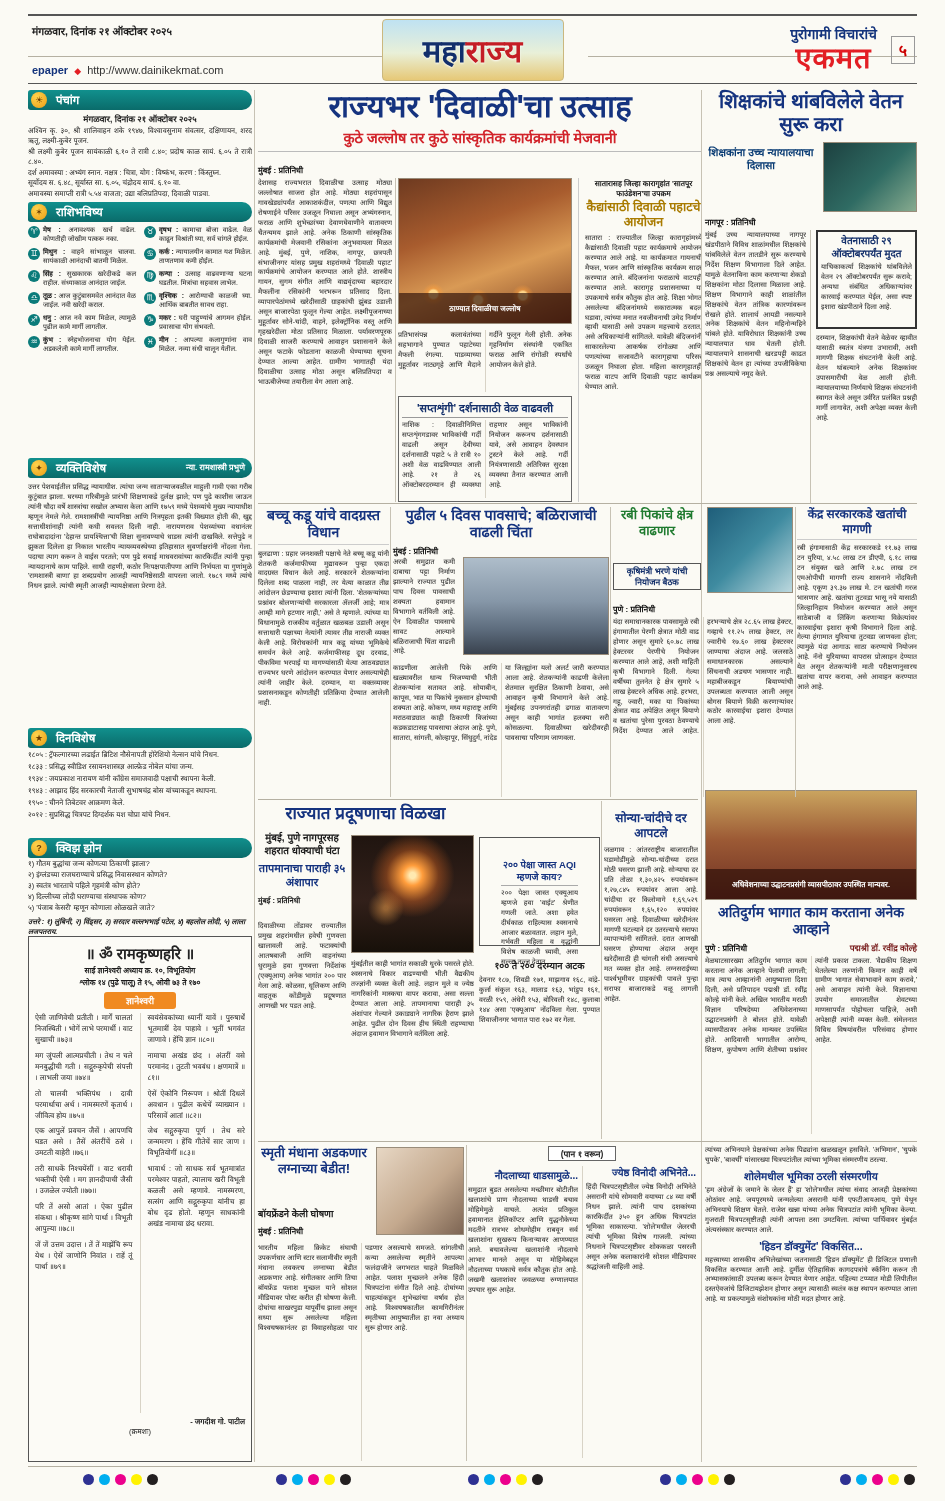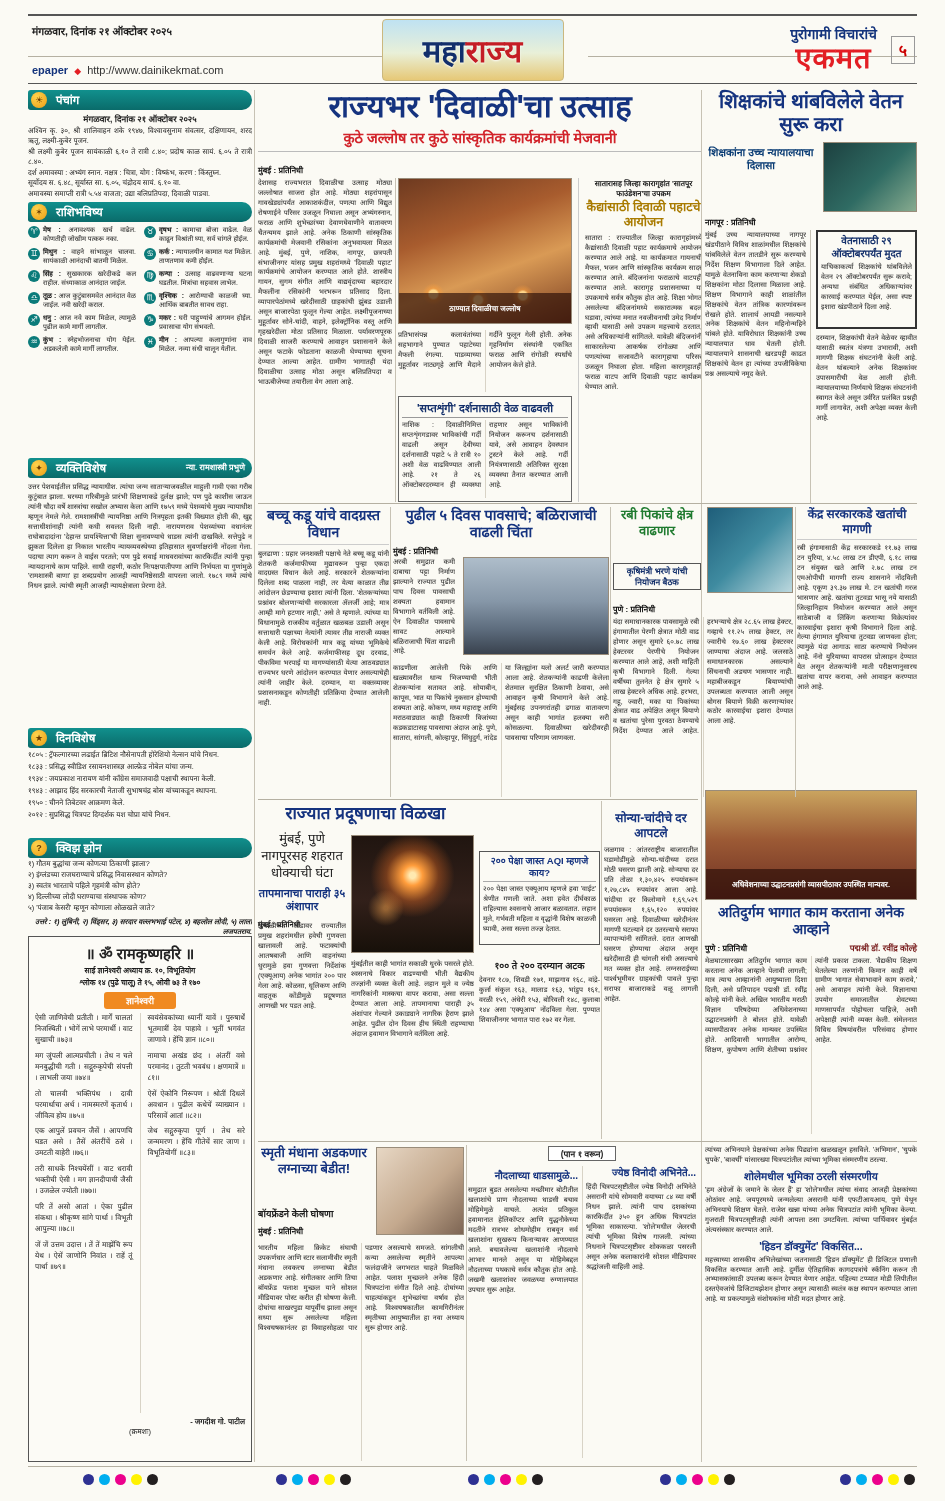--- a/index.html
+++ b/index.html
@@ -52,21 +52,21 @@
   .rz { font-size:6.8px; line-height:1.32; display:flex; gap:3px; text-align:justify; }
   .rz-ic { flex:0 0 12px; width:12px; height:12px; border-radius:50%; background:#0b7b7a; color:#fff;
            font-size:8px; line-height:12px; text-align:center; }
   .rz-nm { font-weight:bold; }
   #sb-vyakti { top:368px; height:268px; }
   #vy-body { margin-top:4px; height:240px; }
   #sb-din { top:638px; height:108px; }
   .dv-item { font-size:7.2px; line-height:1.4; margin-top:2px; text-align:justify; }
   #sb-quiz { top:748px; height:96px; }
   .qz-item { font-size:7.2px; line-height:1.4; margin-top:1px; }
-  #qz-ans { font-size:7.2px; font-weight:bold; font-style:italic; margin-top:3px;text-align:right; }
+  #qz-ans { font-size:7.2px; font-weight:bold; font-style:italic; margin-top:3px; }
   #sb-ram { top:846px; height:526px; border:1.5px solid #555; padding:6px; background:#fcfbf6; }
   #ram-title { text-align:center; font-weight:bold; font-size:15px; color:#222; }
   .ram-sub { text-align:center; font-size:7.6px; font-weight:bold; margin-top:2px; }
   #ram-pill { display:block; margin:5px auto 4px; width:72px; background:#f08a21; color:#fff;
               font-weight:bold; font-size:9px; text-align:center; border-radius:3px; padding:2px 0; }
   #ram-cols { display:flex; gap:7px; height:400px; overflow:hidden; }
   .ramcol { flex:1; font-size:7.3px; line-height:1.5; text-align:justify; }
   .ramcol + .ramcol { border-left:1px solid #d8d3c6; padding-left:7px; }
   .ovi { margin-bottom:5px; }
   #ram-sig { text-align:right; font-size:7.5px; font-weight:bold; margin-top:3px; }
@@ -127,30 +127,30 @@
   #rb-by { position:absolute; left:0; top:96px; }
   #rb-body { position:absolute; left:0; top:110px; width:180px; height:180px; }
   #art-khate { left:797px; top:507px; width:120px; height:290px; }
   #kh-hl { font-size:12px; text-align:center; line-height:1.25; border-bottom:1px solid #ccc; padding-bottom:2px; }
   #kh-body { margin-top:3px; height:250px; }
 
   
   #art-pollution { left:258px; top:801px; width:342px; height:338px; }
   #pl-hl { font-size:17px; width:215px; text-align:center; }
   #pl-deck { position:absolute; left:0; top:30px; width:88px; }
-  #pl-d1 { font-size:13px; font-weight:normal; text-align:center; line-height:1.3; }
+  #pl-d1 { font-size:10px; font-weight:bold; text-align:center; line-height:1.3; }
   #pl-d2 { font-size:11px; font-weight:bold; color:#15337f; text-align:center; margin-top:5px; line-height:1.25; }
   #pl-by { margin-top:5px; font-size:7.5px; font-weight:bold; }
   #pl-col1 { position:absolute; left:0; top:120px; width:88px; height:218px; }
   #pl-photo { left:93px; top:34px; width:123px; height:118px;
     background:
       radial-gradient(circle at 50% 34%, #ffe9b0 0 3px, #ff9d3c 10px, rgba(255,120,40,.35) 26px, transparent 42px),
       radial-gradient(circle at 28% 62%, rgba(255,170,80,.5) 0 2px, transparent 18px),
       linear-gradient(180deg,#201510,#32201a 55%,#171009); }
-  #pl-aqibox { position:absolute; left:221px; top:50px; width:121px; height:94px; border:1px solid #555; padding:3px; }
+  #pl-aqibox { position:absolute; left:221px; top:36px; width:121px; height:109px; border:1px solid #555; padding:21px; }
   #aq-hl { font-size:9.5px; font-weight:bold; color:#15337f; text-align:center; border-bottom:1px solid #aaa;
            padding-bottom:2px; margin-bottom:2px; line-height:1.25; }
   #pl-under { position:absolute; left:93px; top:158px; width:123px; height:180px; }
   #pl-sub2 { position:absolute; left:221px; top:158px; width:121px; font-size:9.5px; font-weight:bold; text-align:center; }
   #pl-stations { position:absolute; left:221px; top:174px; width:121px; height:164px; }
   #art-gold { left:604px; top:801px; width:94px; height:338px; }
   #gd-hl { font-size:12px; text-align:center; line-height:1.25; margin-top:10px; }
   #gd-body { margin-top:4px; height:288px; }
   #photo-event { left:705px; top:790px; width:212px; height:110px;
                  background:linear-gradient(180deg,#caa45f 0%,#9c5a35 45%,#6d2f22 100%); }
@@ -332,20 +332,21 @@
           <div class="ovi">एक आपुलें प्रवचन जैसें । आपणचि घडत असे । तैसें अंतरींचें ठसे । उमटती बाहेरी ॥७६॥</div>
           <div class="ovi">तरी साधकें निश्चयेंसीं । वाट धरावी भक्तीची ऐसी । मग ज्ञानदीपाची जैसी । उजळेल ज्योती ॥७७॥</div>
           <div class="ovi">परि तें असो आतां । ऐका पुढील संकथा । श्रीकृष्ण सांगे पार्था । विभूती आपुल्या ॥७८॥</div>
           <div class="ovi">जें जें उत्तम उदात्त । तें तें माझेंचि रूप येथ । ऐसें जाणोनि निवांत । राहें तूं पार्था ॥७९॥</div>
         </div>
       <div class="ramcol">
           <div class="ovi">स्वयंसेवकांच्या ध्यानीं यावें । पुरुषार्थें भूतमात्रीं देव पाहावे । भूतीं भगवंत जाणावे । हेंचि ज्ञान ॥८०॥</div>
           <div class="ovi">नामाचा अखंड छंद । अंतरीं वसे परमानंद । तुटती भवबंध । क्षणमात्रें ॥८१॥</div>
           <div class="ovi">ऐसें ऐकोनि निरूपण । श्रोतीं दिधलें अवधान । पुढील कथेचें व्याख्यान । परिसावें आतां ॥८२॥</div>
           <div class="ovi">जेथ सद्गुरुकृपा पूर्ण । तेथ सरे जन्ममरण । हेंचि गीतेचें सार जाण । विभूतियोगीं ॥८३॥</div>
+          <div class="ovi">भावार्थ : जो साधक सर्व भूतमात्रांत परमेश्वर पाहतो, त्यालाच खरी विभूती कळली असे म्हणावे. नामस्मरण, सत्संग आणि सद्गुरुकृपा यांनीच हा बोध दृढ होतो. म्हणून साधकांनी अखंड नामाचा छंद धरावा.</div>
         </div>
     </div>
     <div id="ram-sig">- जगदीश गो. पाटील</div>
     <div id="ram-note">(क्रमशः)</div>
   </section>
 </div>
 
 <article class="abs" id="art-diwali">
   <h1 class="hl" id="dw-hl">राज्यभर 'दिवाळी'चा उत्साह</h1>
   <div id="dw-sub">कुठे जल्लोष तर कुठे सांस्कृतिक कार्यक्रमांची मेजवानी</div>

